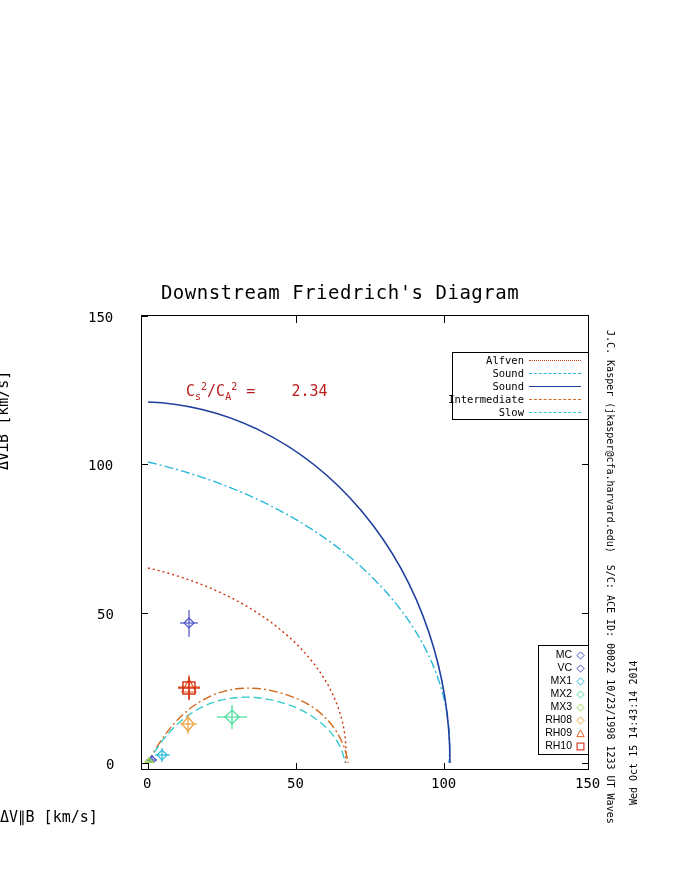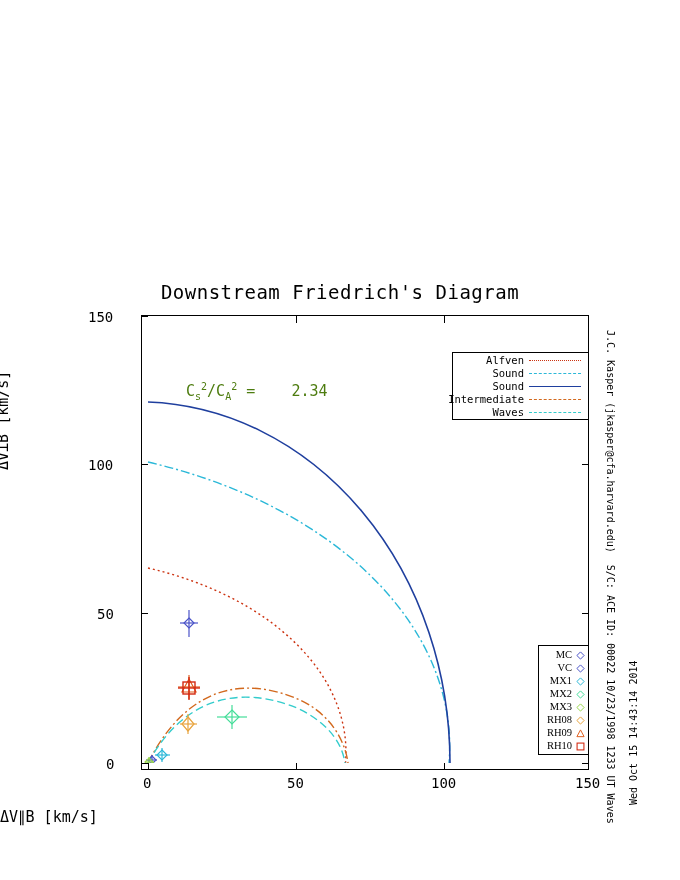--- a/index.html
+++ b/index.html
@@ -28,21 +28,21 @@
     transform:rotate(-90deg);transform-origin:left top;
     font-family:"DejaVu Sans Mono",monospace;font-size:15px;white-space:nowrap;
   }
   .xlab{
     position:absolute;left:0;top:808px;width:680px;text-align:left;
     font-family:"DejaVu Sans Mono",monospace;font-size:15px;
   }
 
   .ratio{
     position:absolute;left:186px;top:381px;
-    font-family:"DejaVu Sans Mono",monospace;font-size:15px;color:#4d7c0f;white-space:nowrap;
+    font-family:"DejaVu Sans Mono",monospace;font-size:15px;color:#b91c1c;white-space:nowrap;
   }
   .ratio sub{font-size:10px;}
   .ratio sup{font-size:10px;}
 
   .legend-curves{
     position:absolute;left:452px;top:320px;width:137px;height:68px;
     border:1px solid #000;background:#fff;box-sizing:border-box;margin-top:32px;
   }
   .legend-curves .row{position:relative;height:12px;line-height:12px;margin-top:1px;}
   .legend-curves .row .lbl{
@@ -50,21 +50,21 @@
   }
   .legend-curves .row .samp{position:absolute;left:76px;top:5.5px;width:52px;height:0;border-top-width:1.4px;}
 
   .legend-pts{
     position:absolute;left:538px;top:645px;width:51px;height:110px;
     border:1px solid #000;background:#fff;box-sizing:border-box;padding-top:2px;
   }
   .legend-pts .prow{position:relative;height:13px;line-height:13px;}
   .legend-pts .prow .nm{
     position:absolute;left:0;width:33px;text-align:right;
-    font-family:Liberation Serif, serif;font-size:10.5px;
+    font-family:Liberation Sans, sans-serif;font-size:10.5px;
   }
   .legend-pts .prow .mk{position:absolute;left:37px;top:2.5px;width:9px;height:9px;}
 
   .sidetext{
     position:absolute;left:616px;top:330px;
     transform:rotate(90deg);transform-origin:left top;
     font-family:"DejaVu Sans Mono",monospace;font-size:10px;white-space:nowrap;
   }
   .datestamp{
     position:absolute;left:628px;top:805px;
@@ -192,21 +192,21 @@
     </div>
     <div class="row">
       <span class="lbl">Sound</span>
       <span class="samp" style="border-top:1.4px solid #1f3f9e;"></span>
     </div>
     <div class="row">
       <span class="lbl">Intermediate</span>
       <span class="samp" style="border-top:1.4px dashed #d2691e;"></span>
     </div>
     <div class="row">
-      <span class="lbl">Waves</span>
+      <span class="lbl">Slow</span>
       <span class="samp" style="border-top:1.4px dashed #33cccc;"></span>
     </div>
   </div>
 
   <div class="legend-pts">
     <div class="prow">
       <span class="nm">MC</span>
       <svg class="mk" viewBox="0 0 10 10">
           <path d="M5 1 L9 5 L5 9 L1 5 Z" fill="none" stroke="#4a53c8" stroke-width="1.1"></path>
         </svg>

